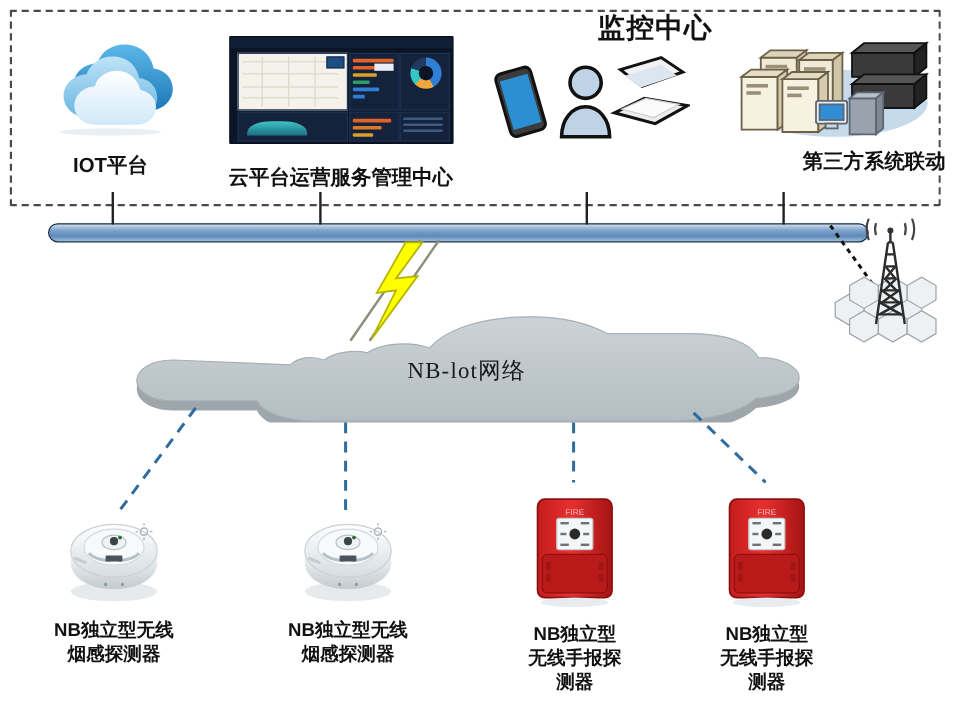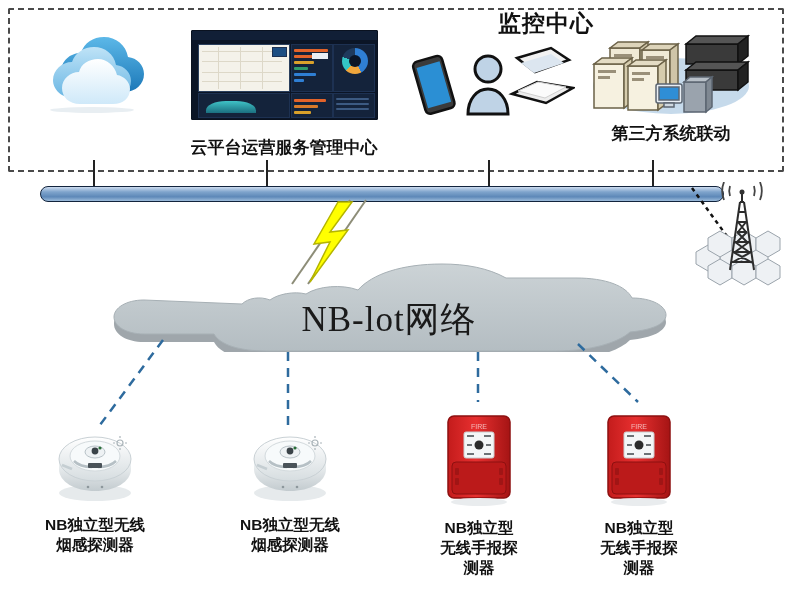--- a/index.html
+++ b/index.html
@@ -75,21 +75,21 @@
   .bs-cap{
     position:absolute;left:690px;top:287px;width:104px;text-align:center;
     font-size:15px;font-weight:bold;color:#111;
   }
 
   
   .nbcloud{position:absolute;left:104px;top:262px;width:570px;height:90px;}
   .nblabel{
     position:absolute;left:104px;top:296px;width:570px;text-align:center;
     font-family:"Liberation Serif","DejaVu Serif",serif;
-    font-size:35px;color:#1a1a1a;letter-spacing:1px;
+    font-size:19px;color:#1a1a1a;letter-spacing:1px;
   }
 
   
   .dev{position:absolute;text-align:center;}
   .dev .dcap{
     font-size:15.5px;font-weight:bold;line-height:1.28;color:#111;
     white-space:pre-line;margin-top:6px;
   }
   .smoke{width:110px;height:80px;}
   .call{width:74px;height:96px;}
@@ -118,20 +118,21 @@
             <stop offset="0" stop-color="#ffffff"></stop>
               <stop offset="1" stop-color="#cfe9f9"></stop>
           </linearGradient>
         </defs>
         <path fill="url(#cg1)" d="M30 66h62c12 0 20-8 20-18 0-9-7-16-16-17-2-12-12-20-24-20-11 0-20 6-23 16-11 0-20 8-20 19 0 11 9 20 21 20z"></path>
         <path fill="url(#cg2)" d="M22 72h58c11 0 19-7 19-17 0-8-6-15-15-16-2-11-11-18-22-18-10 0-19 6-22 15-10 0-19 8-19 18 0 10 9 18 21 18z"></path>
         <path fill="url(#cg3)" d="M33 78h48c10 0 17-6 17-15 0-7-6-13-13-14-2-9-10-16-19-16-9 0-17 5-19 13-9 0-17 7-17 16 0 9 7 16 18 16z"></path>
         <ellipse cx="60" cy="84" rx="42" ry="3" fill="#e8eef2"></ellipse>
       </svg>
     </div>
+    <div class="cap">IOT平台</div>
   </div>
 
   <div class="node" style="left:178px;top:30px;width:212px;">
     <div class="art dash">
       <div class="topbar"></div>
       <div class="panel" style="left:6px;top:13px;width:90px;height:46px;background:#f4f2ea;border-color:#2a3f5d;"></div>
       <div class="mapline" style="left:10px;top:20px;width:80px;height:1px;"></div>
       <div class="mapline" style="left:10px;top:30px;width:80px;height:1px;"></div>
       <div class="mapline" style="left:10px;top:41px;width:80px;height:1px;"></div>
       <div class="mapline" style="left:10px;top:50px;width:80px;height:1px;"></div>
@@ -183,21 +184,21 @@
         <path d="M68 78c0-15 9-25 20-25s20 10 20 25z" fill="#bfd3e6" stroke="#111" stroke-width="3"></path>
 
         <path d="M117 22l34-10 18 12-34 12z" fill="#f2f2f2" stroke="#111" stroke-width="2.5"></path>
         <path d="M121 27l30-9 13 9-30 10z" fill="#dce6f0" stroke="none"></path>
         <path d="M112 58l25-12 36 6-27 15z" fill="#ededed" stroke="#111" stroke-width="2.5"></path>
         <path d="M118 55l20-9 28 5-21 11z" fill="#fbfbfb" stroke="#cfcfcf" stroke-width="1"></path>
       </svg>
     </div>
   </div>
 
-  <div class="node" style="left:578px;top:26px;width:186px;">
+  <div class="node" style="left:602px;top:26px;width:186px;text-align:right;">
     <div class="art">
       <svg width="186" height="92" viewBox="0 0 186 92">
         <ellipse cx="93" cy="60" rx="78" ry="28" fill="#bcd4e8" opacity="0.85"></ellipse>
 
         <g stroke="#6b6147" stroke-width="1.5">
           <path d="M32 22h30v44H32z" fill="#f0ead6"></path>
           <path d="M32 22l8-6h30l-8 6z" fill="#ddd4ba"></path>
           <path d="M62 22l8-6v44l-8 6z" fill="#cfc5a8"></path>
           <path d="M64 24h28v44H64z" fill="#f0ead6"></path>
           <path d="M64 24l8-6h28l-8 6z" fill="#ddd4ba"></path>

